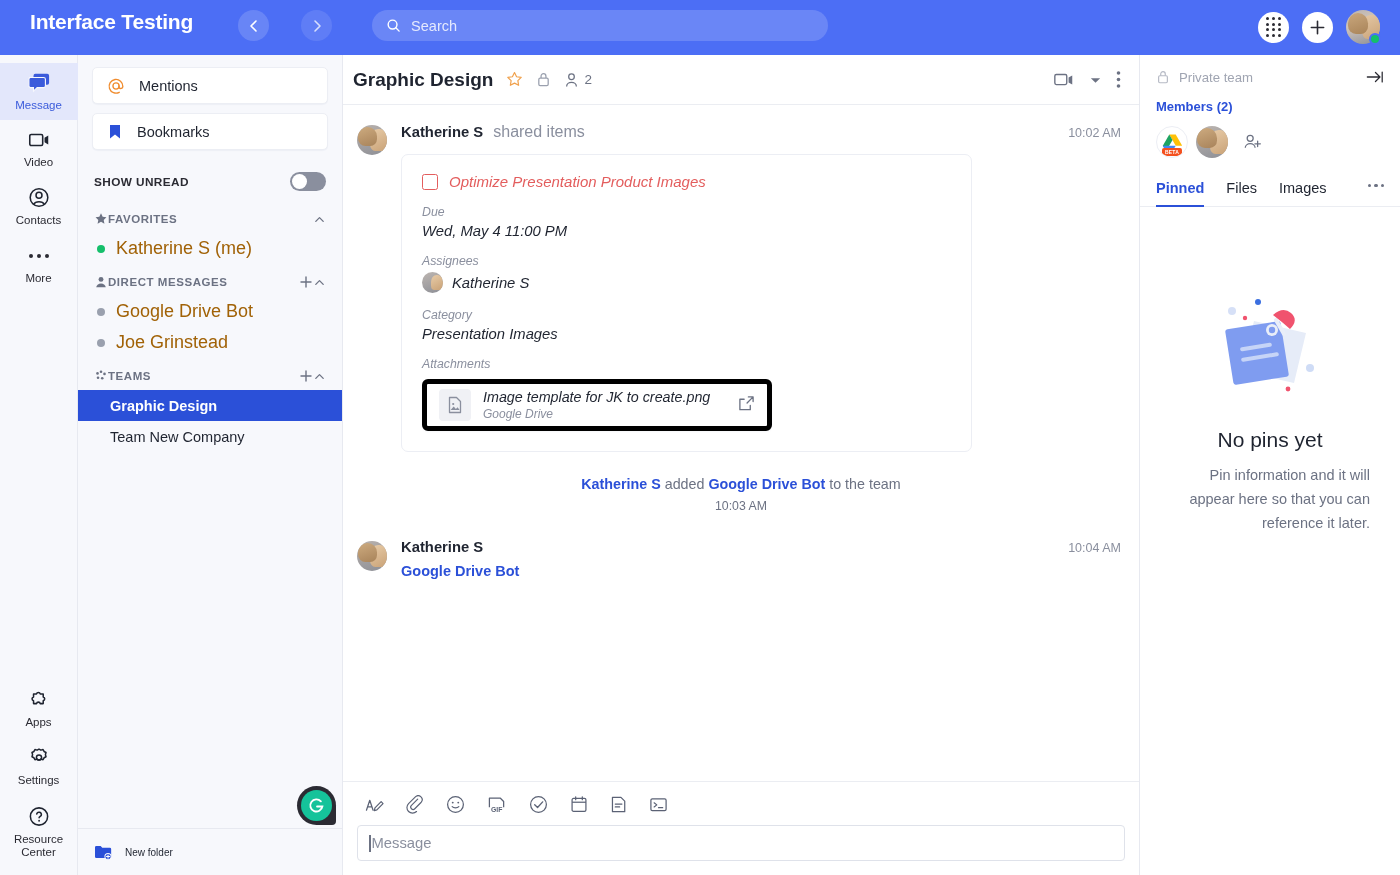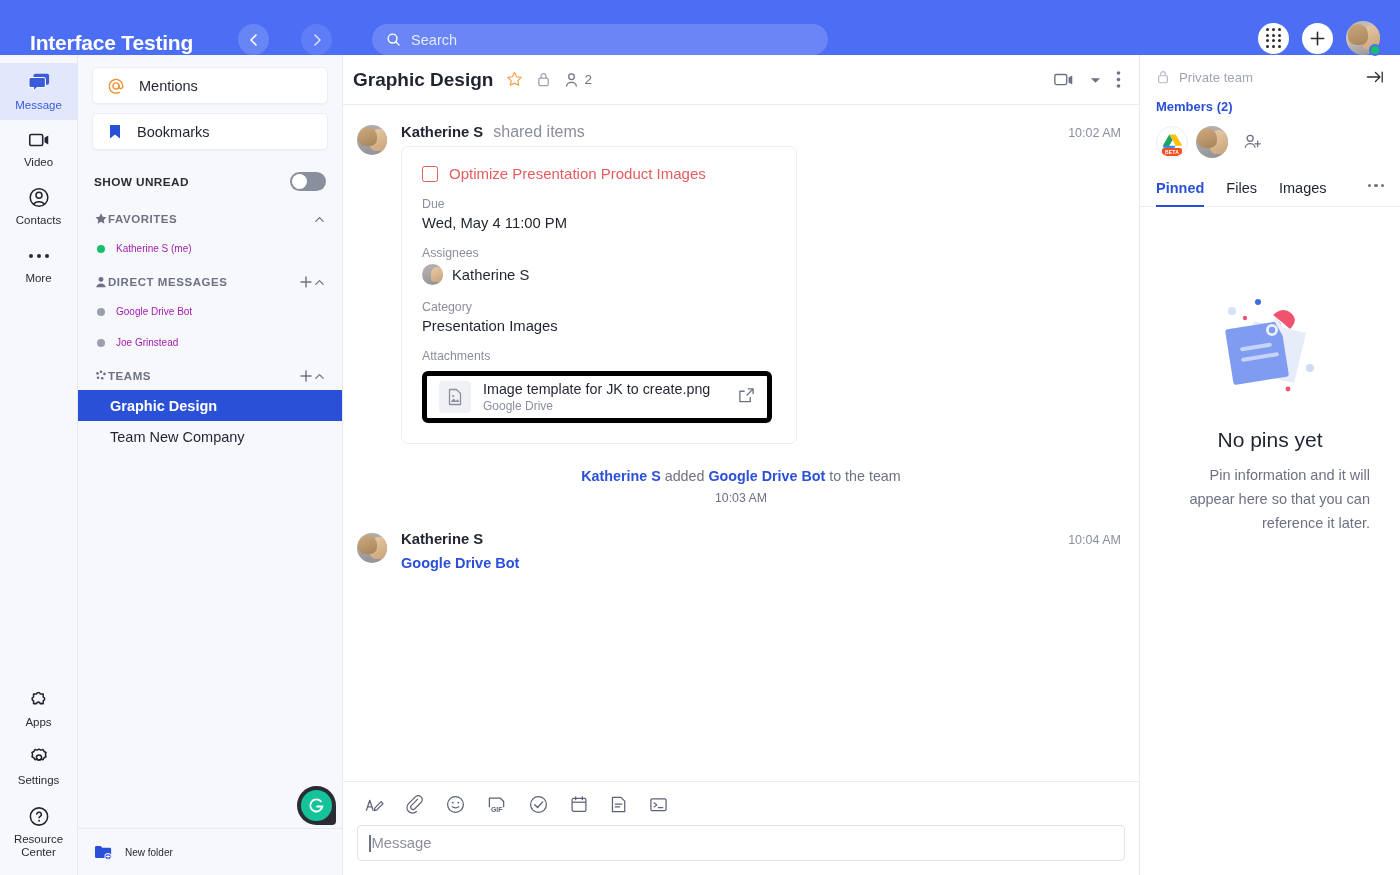--- a/index.html
+++ b/index.html
@@ -8,21 +8,21 @@
     font-family: "Liberation Sans", sans-serif;
     background: #ffffff;
     overflow: hidden;
     -webkit-font-smoothing: antialiased;
   }
   .app { width: 1400px; height: 875px; display: flex; flex-direction: column; }
 
   
   .topbar {
     height: 55px; min-height: 55px; background: #4c6ef5;
-    display: flex; align-items: flex-end; padding: 0 16px;
+    display: flex; align-items: flex-start; padding: 10px 16px;
     position: relative; z-index: 40; gap: 23px;
   }
   .brand {
     color: #fff; font-size: 21px; font-weight: bold;
     letter-spacing: -0.2px; margin-left: 14px; margin-right: 22px;
   }
   .navbtn {
     width: 31px; height: 31px; border-radius: 50%;
     background: rgba(255,255,255,0.16);
     display: flex; align-items: center; justify-content: center;
@@ -116,21 +116,21 @@
     display: flex; align-items: center; padding: 11px 2px 7px; 
   }
   .group-head .gt {
     font-size: 11.5px; font-weight: bold; letter-spacing: 0.55px; color: #6c7283; flex: 1;
   }
   .group-head .act { color: #6c7283; cursor: pointer; display:flex; align-items:center; }
   .row-item {
     display: flex; align-items: center; height: 31px; padding: 0 2px 0 2px;
     cursor: pointer; border-radius: 4px; gap: 11px;
   }
-  .row-item .nm { font-size: 10px; color: #a21caf; }
+  .row-item .nm { font-size: 18px; color: #a16207; }
   .pres { width: 8px; height: 8px; border-radius: 50%; background: #9aa0ae; margin-left: 3px; }
   .pres.on { background: #15bf6b; }
   .team-item {
     height: 31px; display: flex; align-items: center; padding: 0 12px;
     font-size: 14.5px; color: #1f2430; cursor: pointer; margin: 0 -14px;
     padding-left: 32px;
   }
   .team-item.active { background: #2b50d8; color: #fff; font-weight: bold; }
   .chan-footer {
     height: 47px; border-top: 1px solid #e7e9f0; background: #f7f8fc;
@@ -188,22 +188,22 @@
     content:""; position:absolute; left:4%; top:6%; width:62%; height:64%;
     border-radius:50% 50% 36% 40%; background: linear-gradient(160deg,#cdab80,#a8835a);
   }
   .msg-body { flex: 1; margin-left: 14px; min-width: 0; }
   .msg-head { display: flex; align-items: baseline; }
   .msg-name { font-size: 14.8px; font-weight: bold; color: #1f2430; }
   .msg-sub { font-size: 16px; color: #8a8f9e; margin-left: 10px; }
   .msg-time { margin-left: auto; font-size: 12.5px; color: #8a8f9e; }
 
   .taskcard {
-    margin-top: 5px; border: 1px solid #eceef4; border-radius: 7px;
-    width: 396px; padding: 18px 20px 20px; background: #fff;
+    margin-top: 13px; border: 1px solid #eceef4; border-radius: 7px;
+    width: 571px; padding: 18px 20px 20px; background: #fff; font-style: italic;
   }
   .task-title-row { display: flex; align-items: center; gap: 11px; }
   .task-check {
     width: 16px; height: 16px; border: 1.6px solid #e35d5d; border-radius: 2.5px; cursor: pointer;
   }
   .task-title { font-size: 15px; color: #e35d5d; }
   .fld { margin-top: 15px; }
   .fld .k { font-size: 12.3px; color: #8a8f9e; }
   .fld .v { font-size: 14.8px; color: #1f2430; margin-top: 4px; }
   .assignee { display: flex; align-items: center; gap: 9px; margin-top: 4px; }

